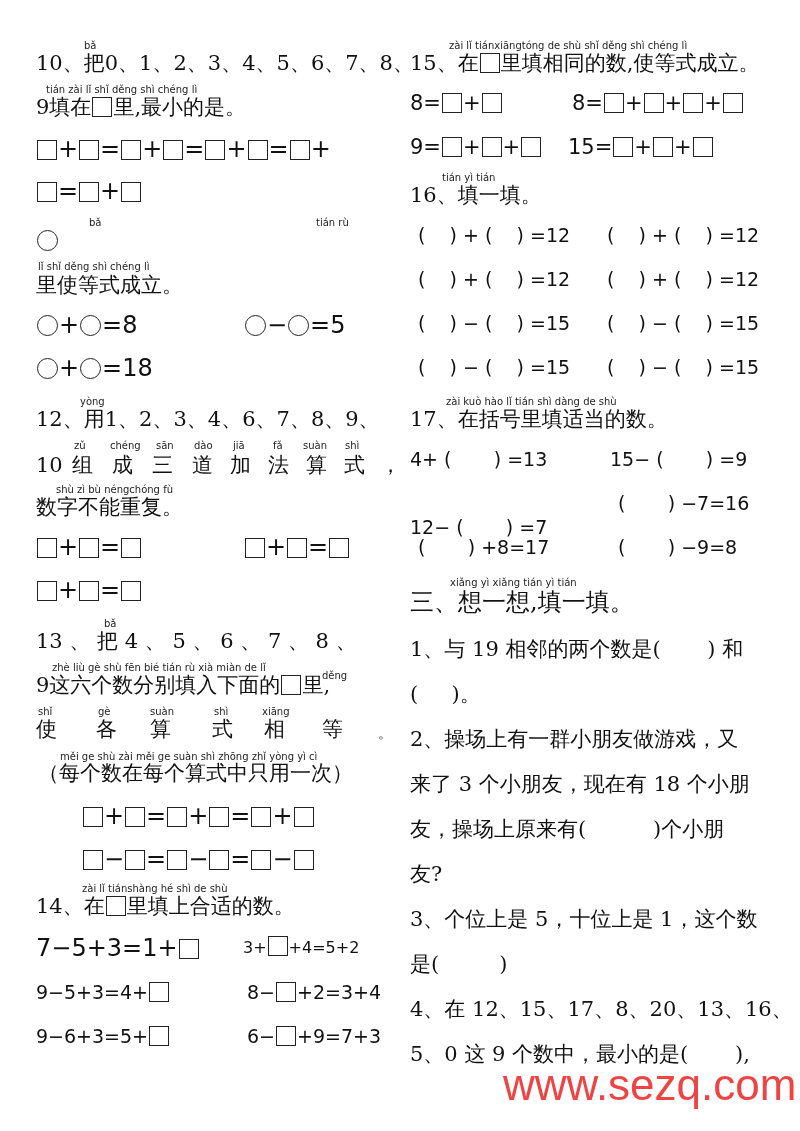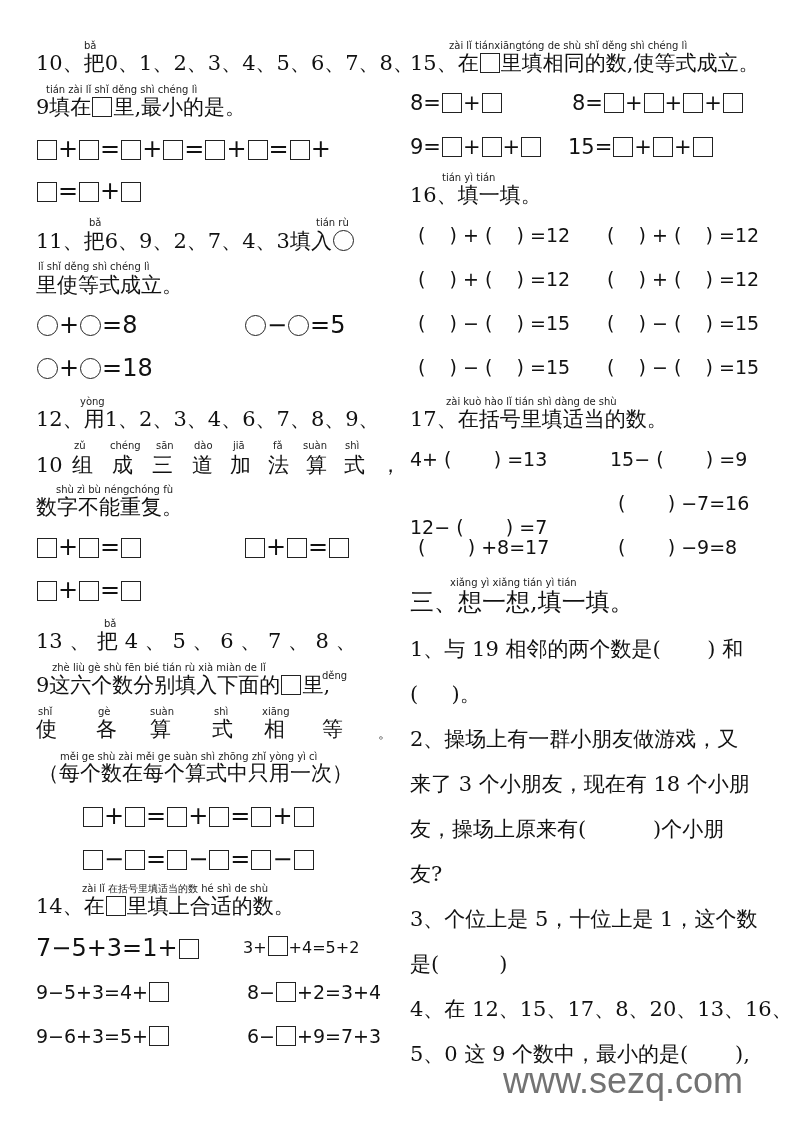--- a/index.html
+++ b/index.html
@@ -7,21 +7,21 @@
          font-family: "DejaVu Sans", "Liberation Sans", sans-serif; color:#111; }
   .line { position:absolute; white-space:nowrap; font-size:21px; line-height:26px; }
   .py { position:absolute; white-space:nowrap; font-size:10px; line-height:11px; color:#222;
         font-family: "DejaVu Sans", sans-serif; }
   .cjk { font-family: "DejaVu Serif", "Liberation Serif", serif; }
   .box { display:inline-block; width:20px; height:20px; border:1.6px solid #222;
          vertical-align:-3px; box-sizing:border-box; margin:0 1px; }
   .circ { display:inline-block; width:21px; height:21px; border:1.6px solid #222; border-radius:50%;
           vertical-align:-3px; box-sizing:border-box; margin:0 1px; }
   .section { font-size:24px; }
-  .watermark { position:absolute; left:503px; top:1060px; font-size:36px; color:#737373;
+  .watermark { position:absolute; left:503px; top:1060px; font-size:44px; color:#ef4444;
                font-family:"Liberation Sans", sans-serif; letter-spacing:0px; }
 </style>
 </head>
 <body>
 
 <div class="py" style="left:84px;top:40px;">bǎ</div>
 <div class="line cjk" style="left:36px;top:50px;">10、把0、1、2、3、4、5、6、7、8、</div>
 <div class="py" style="left:46px;top:84px;">tián zài        lǐ      shǐ děng shì chéng  lì</div>
 <div class="line cjk" style="left:36px;top:94px;">
   <span>9填在</span><span class="box"></span><span>里,最小的是。</span>
@@ -29,21 +29,21 @@
 <div class="line" style="left:36px;top:136px;font-size:24px;">
   <span class="box"></span><span>+</span><span class="box"></span><span>=</span><span class="box"></span><span>+</span><span class="box"></span><span>=</span><span class="box"></span><span>+</span><span class="box"></span><span>=</span><span class="box"></span><span>+</span>
 </div>
 <div class="line" style="left:36px;top:178px;font-size:24px;">
   <span class="box"></span><span>=</span><span class="box"></span><span>+</span><span class="box"></span>
 </div>
 
 <div class="py" style="left:89px;top:217px;">bǎ</div>
 <div class="py" style="left:316px;top:217px;">tián  rù</div>
 <div class="line cjk" style="left:36px;top:228px;">
-  <span>11、把6、9、2、7、4、3填入</span><span class="circ"></span>
+  <span class="circ"></span>
 </div>
 <div class="py" style="left:38px;top:261px;">lǐ  shǐ děng shì chéng  lì</div>
 <div class="line cjk" style="left:36px;top:272px;">里使等式成立。</div>
 <div class="line" style="left:36px;top:312px;font-size:24px;">
   <span class="circ"></span><span>+</span><span class="circ"></span><span>=8</span>
 </div>
 <div class="line" style="left:244px;top:312px;font-size:24px;">
   <span class="circ"></span><span>−</span><span class="circ"></span><span>=5</span>
 </div>
 <div class="line" style="left:36px;top:355px;font-size:24px;">
@@ -105,21 +105,21 @@
 <div class="line cjk" style="left:378px;top:720px;font-size:14px;">。</div>
 <div class="py" style="left:60px;top:751px;">měi   ge  shù zài měi   ge  suàn shì zhōng zhǐ yòng  yì   cì</div>
 <div class="line cjk" style="left:38px;top:760px;">（每个数在每个算式中只用一次）</div>
 <div class="line" style="left:82px;top:803px;font-size:24px;">
   <span class="box"></span><span>+</span><span class="box"></span><span>=</span><span class="box"></span><span>+</span><span class="box"></span><span>=</span><span class="box"></span><span>+</span><span class="box"></span>
 </div>
 <div class="line" style="left:82px;top:846px;font-size:24px;">
   <span class="box"></span><span>−</span><span class="box"></span><span>=</span><span class="box"></span><span>−</span><span class="box"></span><span>=</span><span class="box"></span><span>−</span><span class="box"></span>
 </div>
 
-<div class="py" style="left:82px;top:883px;">zài         lǐ  在括号里填适当的数 hé  shì  de  shù</div>
+<div class="py" style="left:82px;top:883px;">zài         lǐ  tiánshàng hé  shì  de  shù</div>
 <div class="line cjk" style="left:36px;top:893px;">
   <span>14、在</span><span class="box"></span><span>里填上合适的数。</span>
 </div>
 <div class="line" style="left:36px;top:935px;font-size:24px;"><span>7−5+3=1+</span><span class="box"></span></div>
 <div class="line" style="left:36px;top:979px;font-size:19px;"><span>9−5+3=4+</span><span class="box"></span></div>
 <div class="line" style="left:36px;top:1023px;font-size:19px;"><span>9−6+3=5+</span><span class="box"></span></div>
 <div class="line" style="left:243px;top:935px;font-size:16px;"><span>3+</span><span class="box"></span><span>+4=5+2</span></div>
 <div class="line" style="left:247px;top:979px;font-size:19px;"><span>8−</span><span class="box"></span><span>+2=3+4</span></div>
 <div class="line" style="left:247px;top:1023px;font-size:19px;"><span>6−</span><span class="box"></span><span>+9=7+3</span></div>
 

